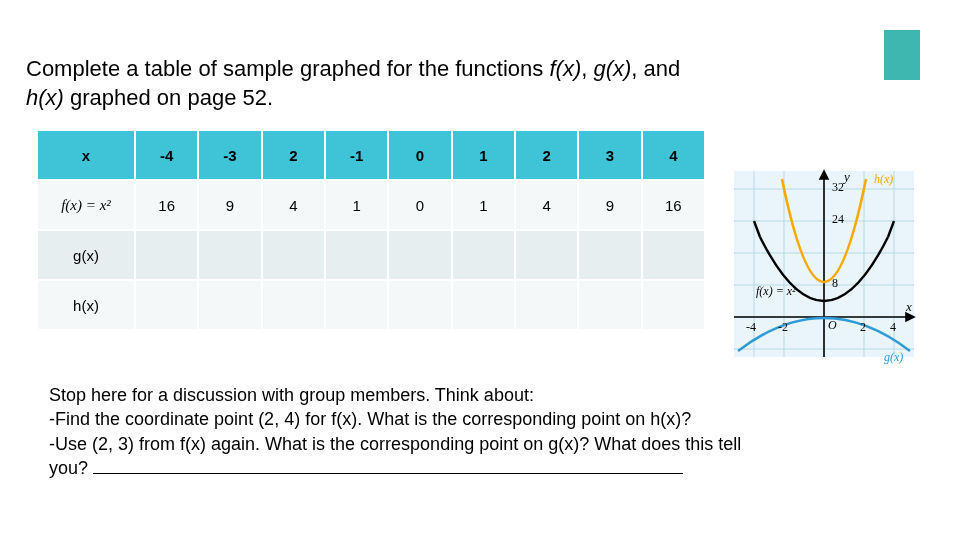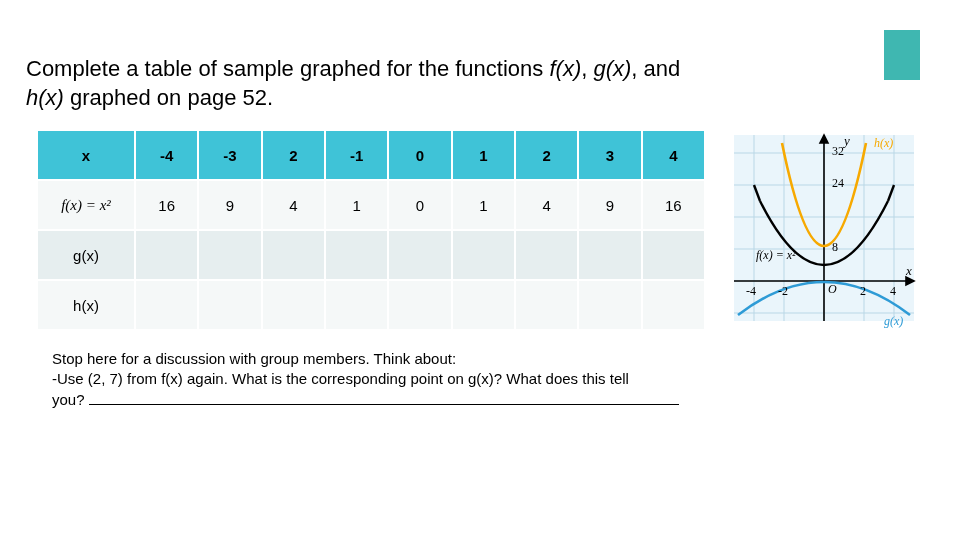--- a/index.html
+++ b/index.html
@@ -46,27 +46,28 @@
     font-size: 15px;
     padding: 0;
     vertical-align: middle;
   }
   th:first-child, td:first-child { width: 96px; }
   th { background: #3fc3d7; font-weight: bold; height: 48px; }
   tbody tr.rA td { background: #f5f8f8; height: 48px; }
   tbody tr.rB td { background: #e6eeef; height: 48px; }
   .fx-cell { font-family: "Times New Roman", serif; font-style: italic; font-size: 15px; }
 
-  .graph-wrap { width: 200px; }
+  .graph-wrap { width: 200px; margin-top: 36px; }
   svg { display: block; }
 
   .discussion {
-    padding: 18px 40px 0 52px;
-    font-size: 15px;
+    padding: 18px 40px 0 39px;
+    font-size: 18px;
     line-height: 1.35;
+    margin-left: 10px;
   }
   .blank {
     display: inline-block;
     border-bottom: 1.5px solid #000;
     height: 1em;
     vertical-align: baseline;
   }
 </style>
 </head>
 <body>
@@ -183,17 +184,18 @@
       <text x="182" y="146" font-size="13" font-style="italic" font-family="serif" fill="#000">x</text>
       <text x="32" y="130" font-size="12" font-style="italic" font-family="serif" fill="#000">f(x) = x²</text>
       <text x="150" y="18" font-size="12" font-style="italic" font-family="serif" fill="#f7a900">h(x)</text>
       <text x="160" y="196" font-size="12" font-style="italic" font-family="serif" fill="#2e9bd6">g(x)</text>
     </svg>
   </div>
 </div>
 
 <div class="discussion">
   <div>Stop here for a discussion with group members. Think about:</div>
-  <div>-Use (2, 7) from f(x) again. What is the corresponding point on g(x)? What does this tell</div>
+  <div>-Find the coordinate point (2, 4) for f(x). What is the corresponding point on h(x)?</div>
+  <div>-Use (2, 3) from f(x) again. What is the corresponding point on g(x)? What does this tell</div>
   <div>
     <span>you? </span><span class="blank" style="width:590px"></span>
   </div>
 </div>
 
 </body></html>

